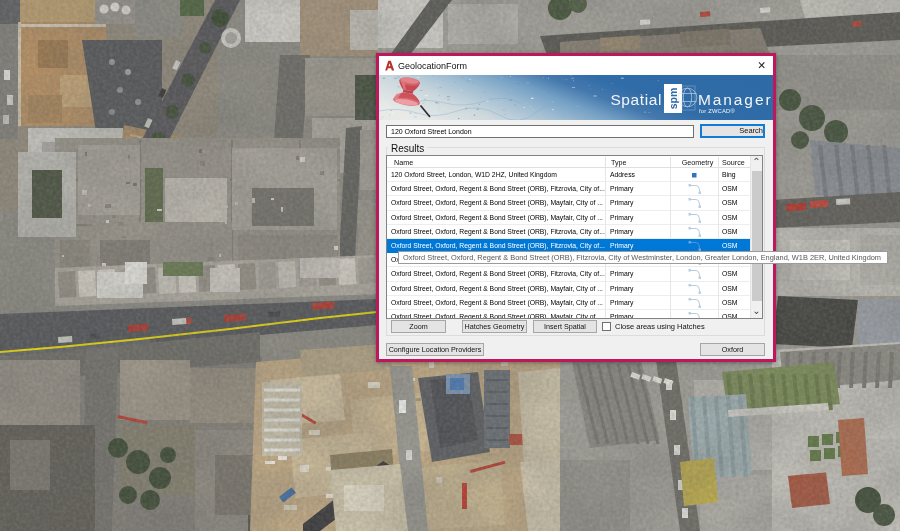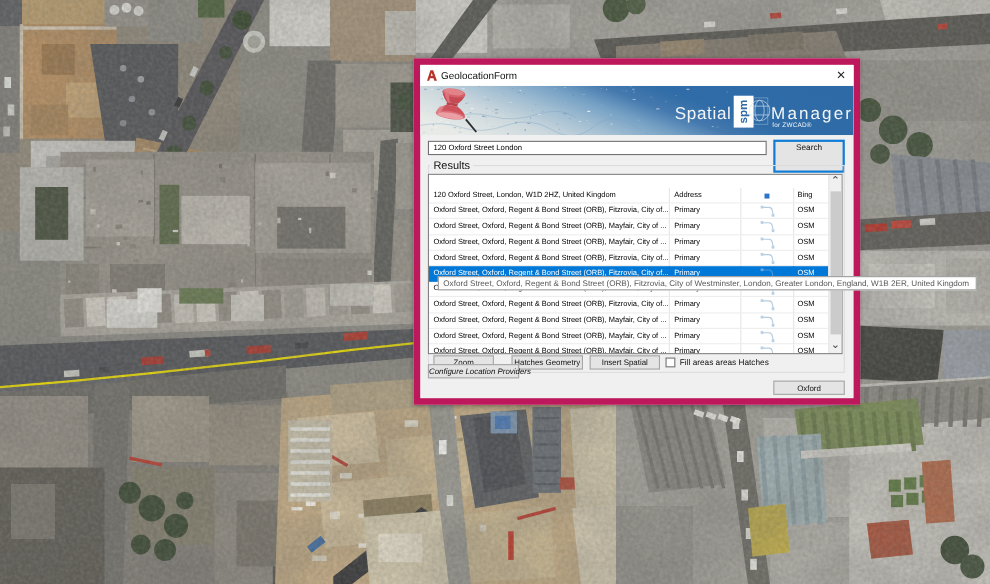--- a/index.html
+++ b/index.html
@@ -1,30 +1,30 @@
 <!DOCTYPE html>
 <html><head>
 <meta charset="utf-8">
 <style>
 html,body{margin:0;padding:0;width:900px;height:531px;overflow:hidden;
  font-family:"Liberation Sans",sans-serif;}
 #stage{position:relative;width:900px;height:531px;overflow:hidden;}
 #map{position:absolute;left:0;top:0;}
 #dlg{position:absolute;left:376px;top:53px;width:394px;height:303px;
- background:#f0f0f0;border:6px solid #be185d;box-shadow:0 1px 4px rgba(0,0,0,.35);}
+ background:#f0f0f0;border:3px solid #be185d;box-shadow:0 1px 4px rgba(0,0,0,.35);}
 #titlebar{position:absolute;left:0;top:0;width:394px;height:19px;background:#fff;}
 #title{position:absolute;left:19px;top:5px;font-size:9px;color:#111;}
 #closex{position:absolute;right:7px;top:3px;font-size:10.5px;color:#222;font-weight:400;}
 #hdr{position:absolute;left:0;top:19px;width:394px;height:45px;overflow:hidden;}
 .inp{position:absolute;left:7px;top:69px;width:308px;height:13px;background:#fff;
  border:1px solid #707070;box-sizing:border-box;font-size:7px;color:#000;
  line-height:11px;padding-left:4px;font-family:"Liberation Sans",sans-serif;outline:none;}
 .btn{position:absolute;background:#e4e4e4;border:1px solid #a6a6a6;box-sizing:border-box;
  font-size:7.2px;color:#111;text-align:center;white-space:nowrap;}
-#searchbtn{left:321px;top:68px;width:65px;height:30px;border:2px solid #0f7cd6;line-height:9px;font-size:7.5px;}
+#searchbtn{left:321px;top:68px;width:65px;height:14px;border:2px solid #0f7cd6;line-height:9px;font-size:7.5px;text-align:right;}
 #reslbl{position:absolute;left:9px;top:87px;font-size:10px;color:#111;background:#f0f0f0;
  padding:0 3px;z-index:3;text-align:center;}
 #groupbox{position:absolute;left:7px;top:91px;width:379px;height:189px;
  border:1px solid #dcdcdc;box-sizing:border-box;}
 #tbl{position:absolute;left:7px;top:99px;width:377px;height:164px;background:#fff;
  border:1px solid #828282;box-sizing:border-box;overflow:hidden;}
 .hrow{position:absolute;left:0;top:0;width:363px;height:12px;background:#fff;
  border-bottom:1px solid #e0e0e0;box-sizing:border-box;}
 .hc{position:absolute;top:0;height:12px;font-size:7.2px;color:#111;line-height:13px;}
 .hsep{position:absolute;top:1px;width:1px;height:10px;background:#e2e2e2;}
@@ -46,21 +46,21 @@
 .arr{position:absolute;left:0;width:11px;height:13px;font-size:10px;line-height:12px;text-align:center;color:#454545;}
 #tooltip{position:absolute;left:398px;top:251px;width:490px;height:13px;background:#fefefe;
  border:1px solid #9b9b9b;box-sizing:border-box;font-size:7.4px;color:#575757;
  line-height:11px;padding-left:4px;white-space:nowrap;z-index:9;}
 #zoombtn{left:12px;top:264px;width:55px;height:13px;line-height:11px;}
 #igbtn{left:83px;top:264px;width:65px;height:13px;line-height:11px;}
 #iebtn{left:154px;top:264px;width:64px;height:13px;line-height:11px;}
 #chk{position:absolute;left:223px;top:266px;width:9px;height:9px;background:#fff;
  border:1px solid #707070;box-sizing:border-box;}
 #chklbl{position:absolute;left:236px;top:266px;font-size:7.5px;color:#111;white-space:nowrap;}
-#cfgbtn{left:7px;top:272px;width:83px;height:13px;line-height:11px;font-style:italic;}
+#cfgbtn{left:7px;top:287px;width:98px;height:13px;line-height:11px;}
 #closebtn{left:321px;top:287px;width:65px;height:13px;line-height:11px;}
 </style>
 </head>
 <body>
 <div id="stage">
 <svg id="map" width="900" height="531">
 <rect width="900" height="531" fill="#8f8d85"></rect>
 <rect x="0" y="0" width="218" height="210" fill="#938b7d"></rect>
 <rect x="0" y="0" width="22" height="24" fill="#5f6164"></rect>
 <rect x="20" y="0" width="78" height="36" fill="#bda070"></rect>
@@ -589,20 +589,29 @@
       <ellipse cx="308.5" cy="22.5" rx="4.2" ry="9.3"></ellipse>
       <path d="M299.5 18.5 h18 M299.5 26.5 h18"></path>
     </g>
   </svg>
   </div>
   <input class="inp" value="120 Oxford Street London" style="">
   <div class="btn" id="searchbtn">Search</div>
   <div id="reslbl">Results</div>
   <div id="groupbox"></div>
   <div id="tbl">
+<div class="hrow">
+          <span class="hc" style="left:7px">Name</span>
+          <span class="hc" style="left:224px">Type</span>
+          <span class="hc" style="left:287px;width:47px;text-align:center">Geometry</span>
+          <span class="hc" style="left:335px">Source</span>
+          <div class="hsep" style="left:218px"></div>
+          <div class="hsep" style="left:283px"></div>
+          <div class="hsep" style="left:331px"></div>
+        </div>
 <div class="row" style="top:12.0px">
           <span class="c1">120 Oxford Street, London, W1D 2HZ, United Kingdom</span>
           <span class="c2">Address</span>
           <span class="c3">
             <svg width="48" height="14" style="display:block">
               <rect x="21" y="5" width="4.5" height="4.5" fill="#2e74c8"></rect>
             </svg>
           </span>
           <span class="c4">Bing</span>
         </div>
@@ -749,18 +758,18 @@
 <div id="sbar">
           <div class="arr" style="top:0">⌃</div>
           <div id="thumb"></div>
           <div class="arr" style="bottom:0">⌄</div>
         </div>
 </div>
   <div class="btn" id="zoombtn">Zoom</div>
   <div class="btn" id="igbtn">Hatches Geometry</div>
   <div class="btn" id="iebtn">Insert Spatial</div>
   <div id="chk"></div>
-  <div id="chklbl">Fill areas areas Hatches</div>
+  <div id="chklbl">Close areas using Hatches</div>
   <div class="btn" id="cfgbtn">Configure Location Providers</div>
   <div class="btn" id="closebtn">Oxford</div>
 </div>
 <div id="tooltip">Oxford Street, Oxford, Regent &amp; Bond Street (ORB), Fitzrovia, City of Westminster, London, Greater London, England, W1B 2ER, United Kingdom</div>
 </div>
 
 </body></html>

